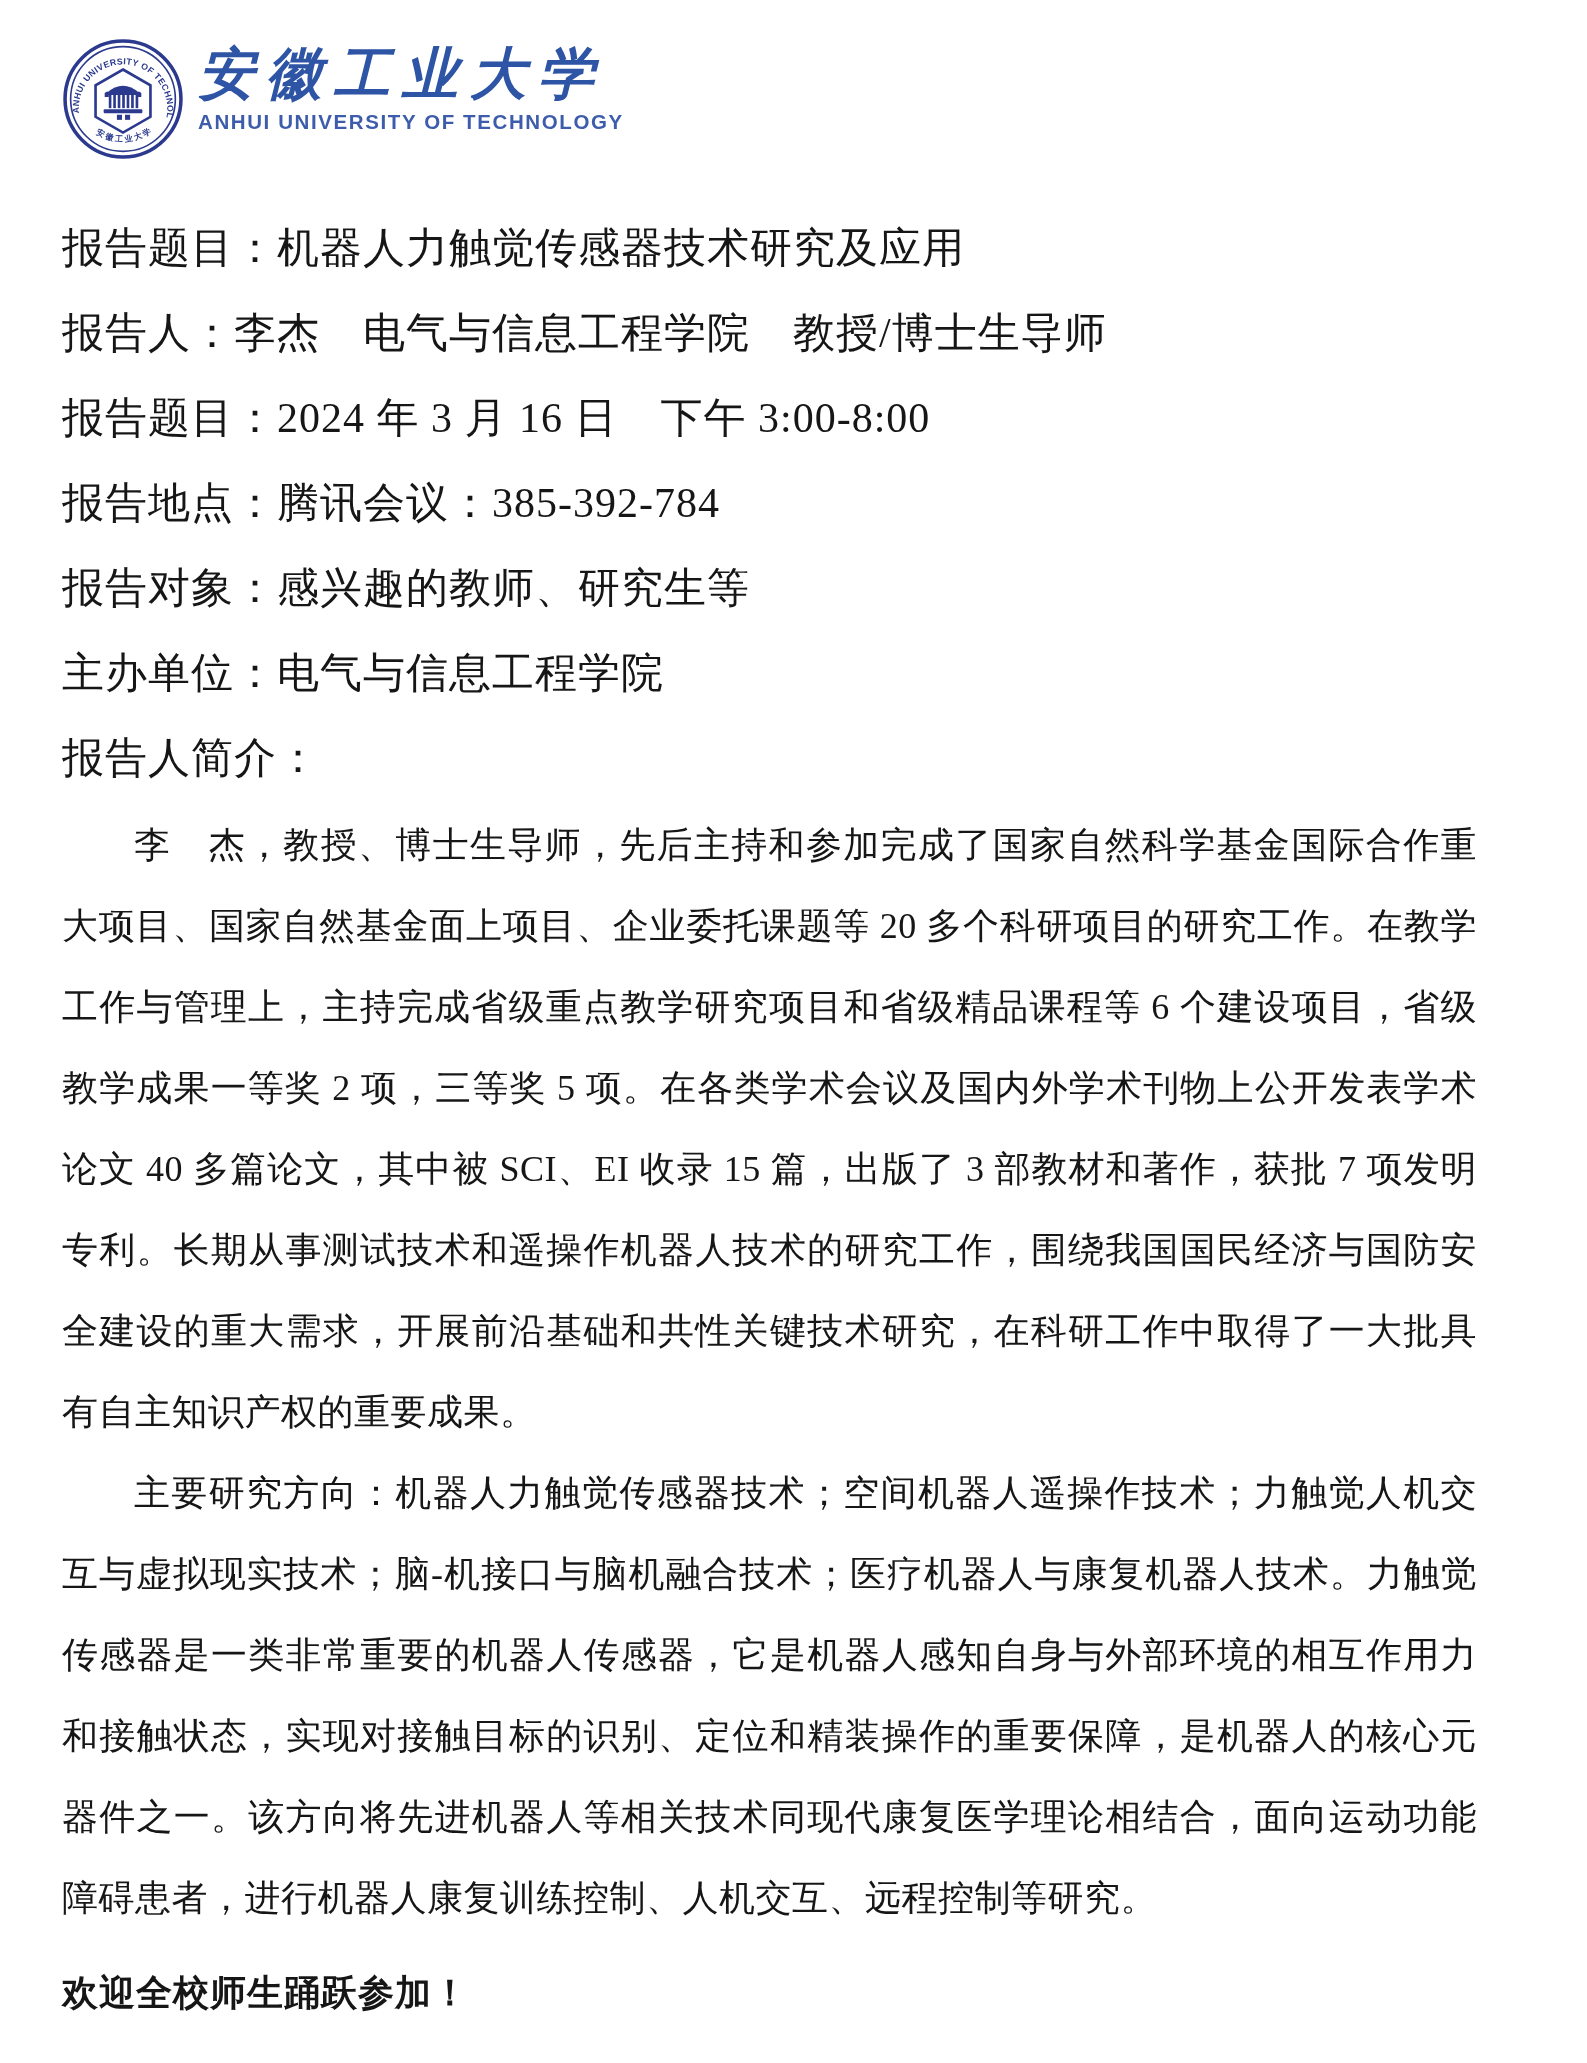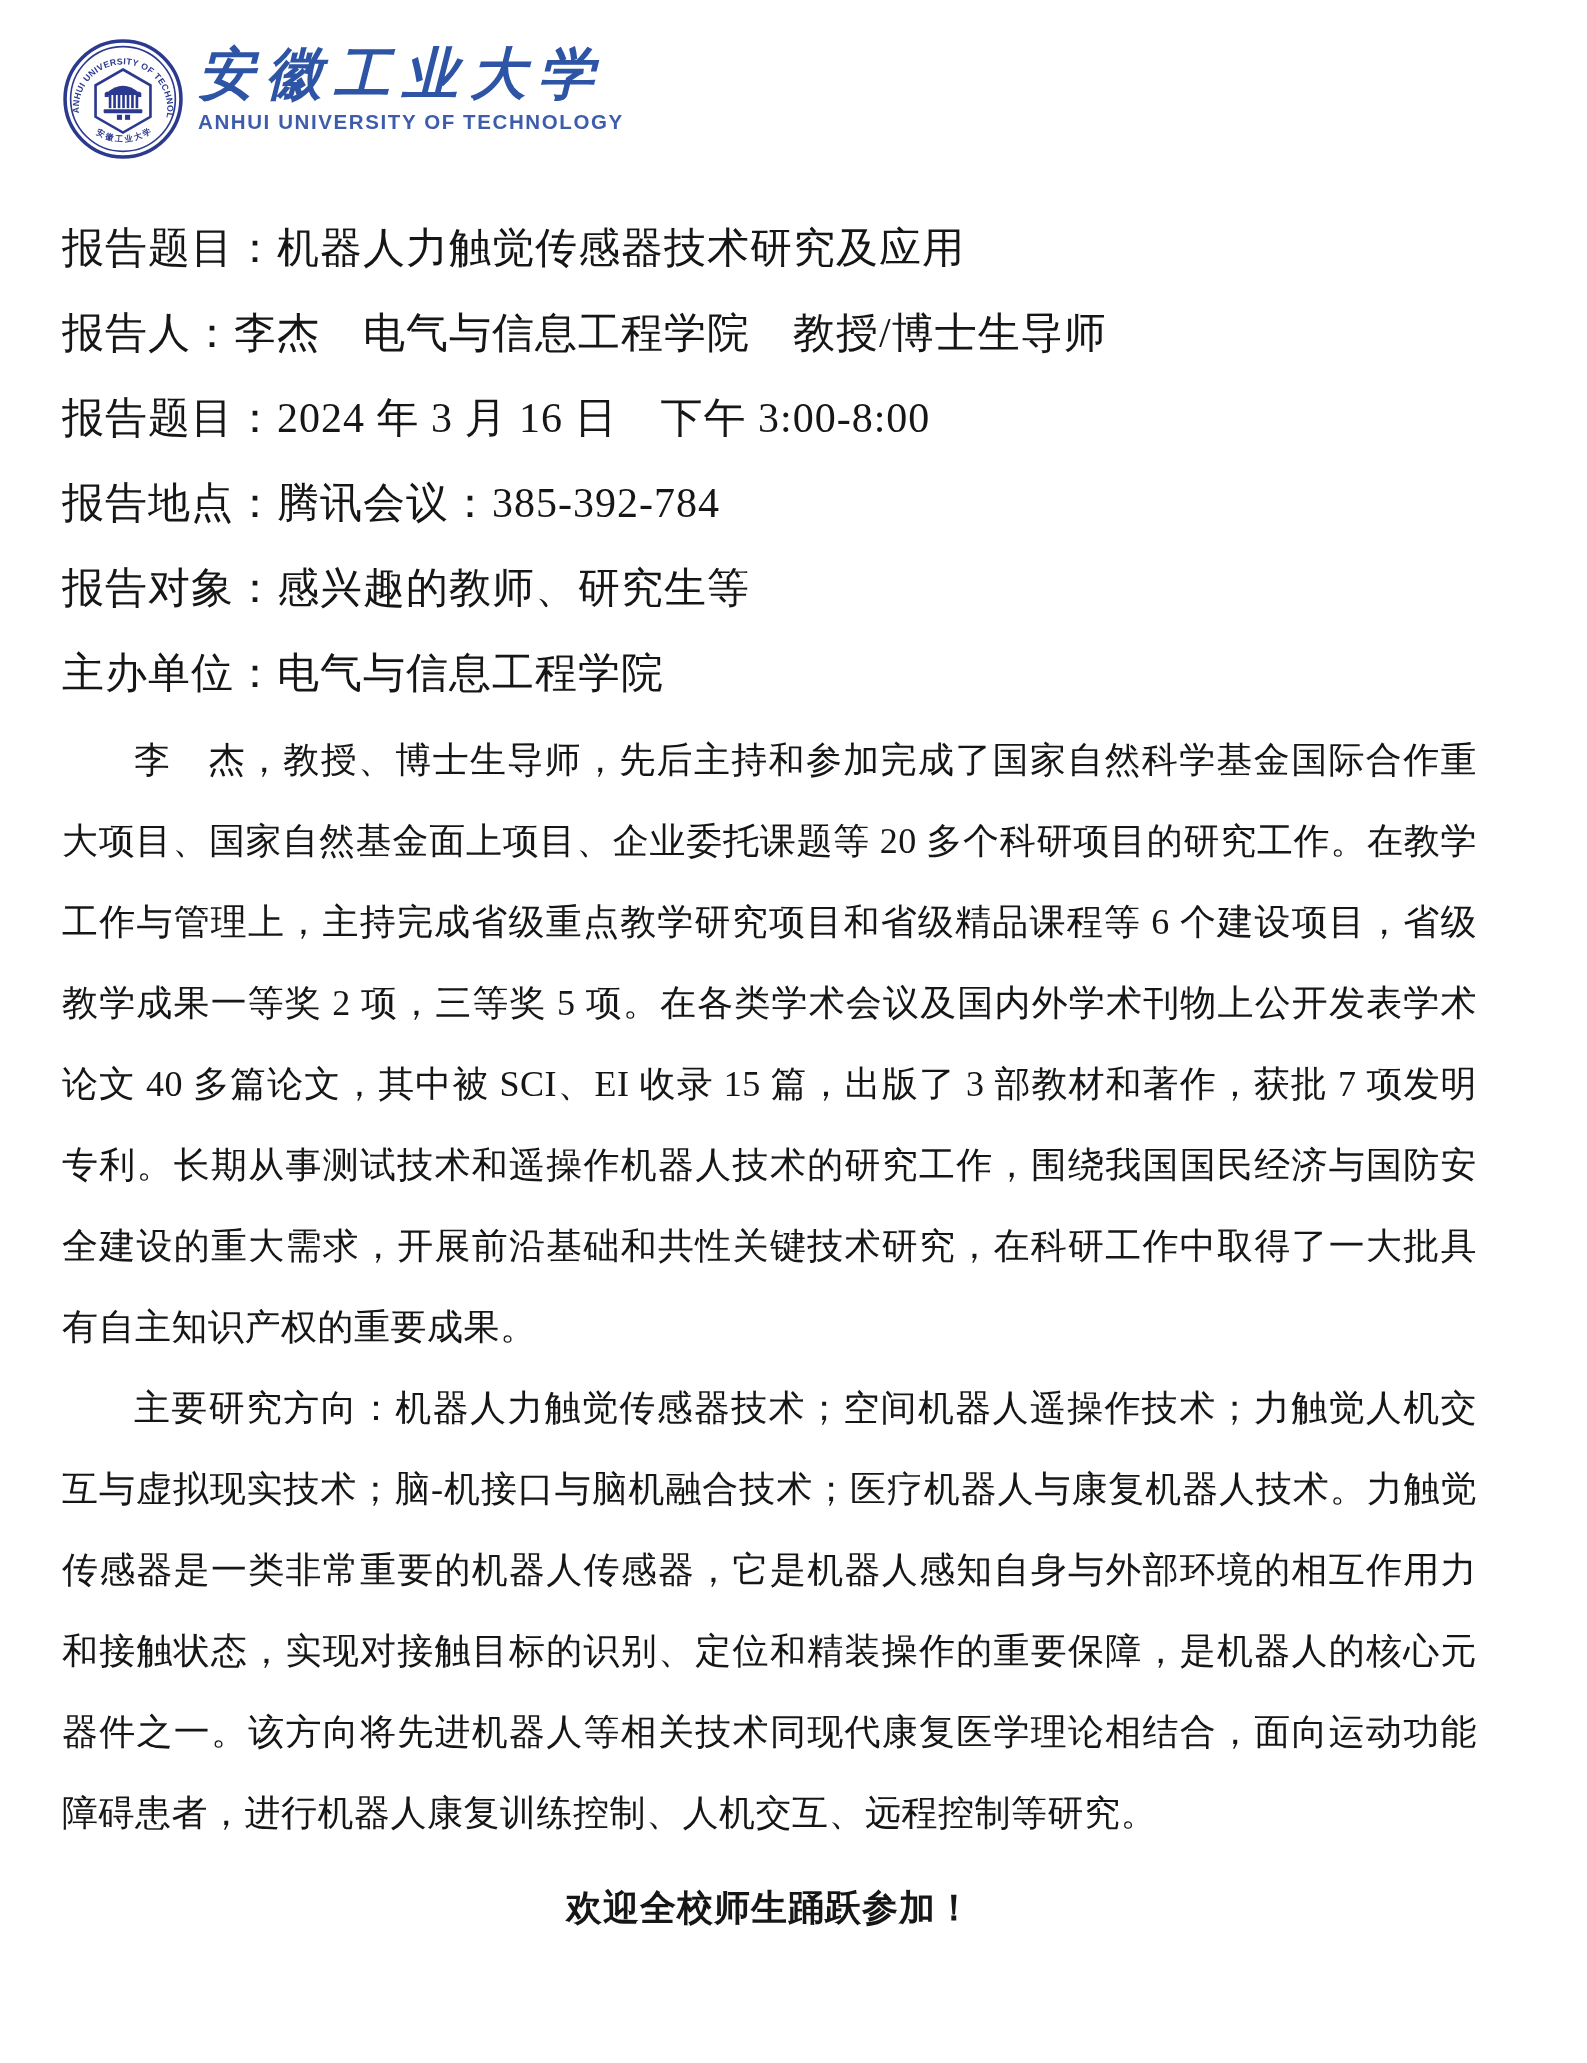--- a/index.html
+++ b/index.html
@@ -53,21 +53,21 @@
     margin: 0;
     font-size: 36px;
     line-height: 81px;
     letter-spacing: 0.5px;
     text-align: justify;
     text-indent: 2em;
   }
   
   .closing {
     margin-top: 14px;
-    text-align: center;
+    text-align: left;
     font-size: 36px;
     line-height: 81px;
     font-weight: bold;
     letter-spacing: 1px;
   }
   
   .seal-arc-text { font-family: "Liberation Sans", sans-serif; font-weight: 700; fill: #2b3a8e; }
 </style>
 </head>
 <body>
@@ -115,20 +115,21 @@
     </div>
   </div>
 
   <div class="info">
     <div class="info-line"><span>报告题目：</span><span>机器人力触觉传感器技术研究及应用</span></div>
     <div class="info-line"><span>报告人：</span><span>李杰　电气与信息工程学院　教授/博士生导师</span></div>
     <div class="info-line"><span>报告题目：</span><span>2024 年 3 月 16 日　下午 3:00-8:00</span></div>
     <div class="info-line"><span>报告地点：</span><span>腾讯会议：385-392-784</span></div>
     <div class="info-line"><span>报告对象：</span><span>感兴趣的教师、研究生等</span></div>
     <div class="info-line"><span>主办单位：</span><span>电气与信息工程学院</span></div>
+    <div class="info-line"><span>报告人简介：</span><span></span></div>
   </div>
 
   <div class="body-text">
     <p>李　杰，教授、博士生导师，先后主持和参加完成了国家自然科学基金国际合作重大项目、国家自然基金面上项目、企业委托课题等 20 多个科研项目的研究工作。在教学工作与管理上，主持完成省级重点教学研究项目和省级精品课程等 6 个建设项目，省级教学成果一等奖 2 项，三等奖 5 项。在各类学术会议及国内外学术刊物上公开发表学术论文 40 多篇论文，其中被 SCI、EI 收录 15 篇，出版了 3 部教材和著作，获批 7 项发明专利。长期从事测试技术和遥操作机器人技术的研究工作，围绕我国国民经济与国防安全建设的重大需求，开展前沿基础和共性关键技术研究，在科研工作中取得了一大批具有自主知识产权的重要成果。</p>
     <p>主要研究方向：机器人力触觉传感器技术；空间机器人遥操作技术；力触觉人机交互与虚拟现实技术；脑-机接口与脑机融合技术；医疗机器人与康复机器人技术。力触觉传感器是一类非常重要的机器人传感器，它是机器人感知自身与外部环境的相互作用力和接触状态，实现对接触目标的识别、定位和精装操作的重要保障，是机器人的核心元器件之一。该方向将先进机器人等相关技术同现代康复医学理论相结合，面向运动功能障碍患者，进行机器人康复训练控制、人机交互、远程控制等研究。</p>
   </div>
 
   <div class="closing">欢迎全校师生踊跃参加！</div>
 
 </div>

